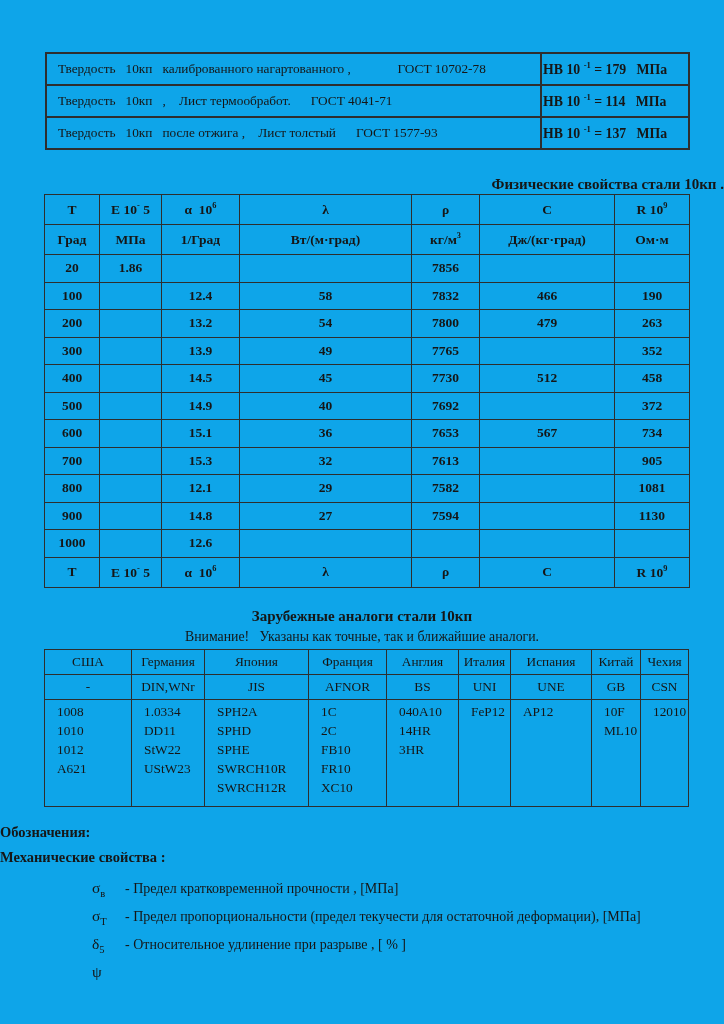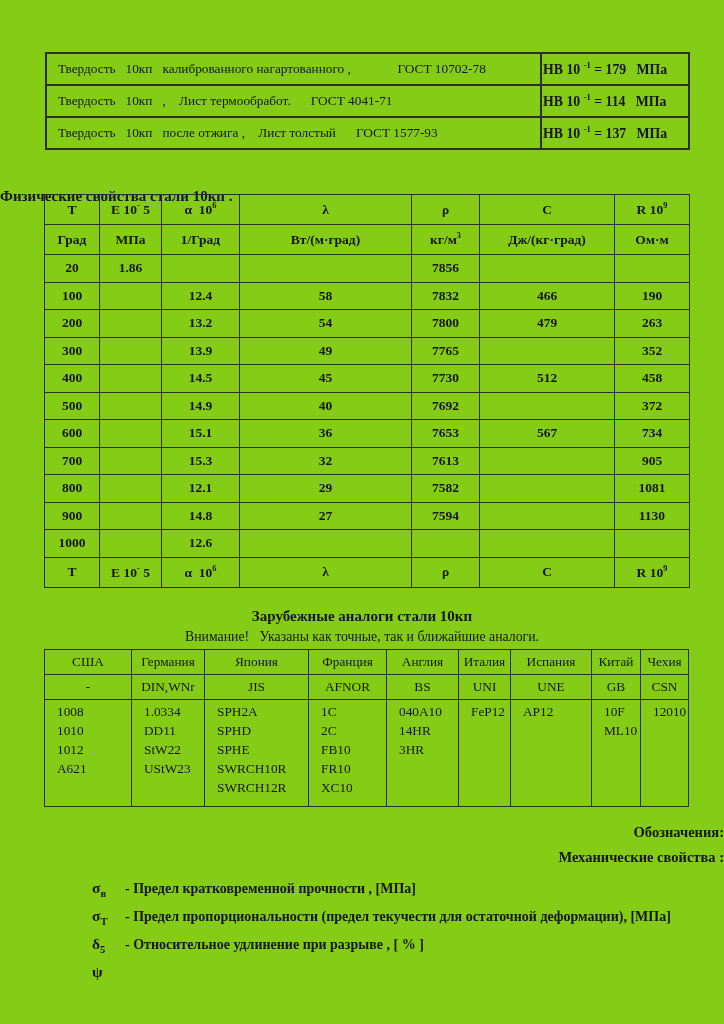--- a/index.html
+++ b/index.html
@@ -1,52 +1,52 @@
 <!DOCTYPE html>
 <html><head>
 <meta charset="utf-8">
 <style>
   html,body{margin:0;padding:0;background:#e8e8e8;}
-  .page{position:relative;width:724px;height:1024px;background:#84cc16;overflow:hidden;
+  .page{position:relative;width:724px;height:1024px;background:#0ea5e9;overflow:hidden;
         font-family:"Liberation Serif","DejaVu Serif",serif;color:#161616;}
   table{border-collapse:collapse;table-layout:fixed;}
   sup{font-size:0.62em;vertical-align:super;font-weight:inherit;}
   sub{font-size:0.68em;vertical-align:sub;}
 
   
   .hardness{position:absolute;top:52px;left:45px;width:643px;}
   .hardness td{border:2px solid #2e2e2e;height:28px;overflow:hidden;}
   .hardness td.desc{font-size:13.3px;white-space:pre;padding-left:11px;}
   .hardness td.hb{font-weight:bold;font-size:13.8px;white-space:pre;}
 
   
-  .phys-title{position:absolute;top:176px;left:0;width:100%;text-align:left;
-              font-weight:bold;font-size:15px;white-space:pre;margin-top:12px;}
+  .phys-title{position:absolute;top:176px;left:0;width:100%;text-align:right;
+              font-weight:bold;font-size:15px;white-space:pre;}
   .physical{position:absolute;top:194px;left:44px;width:645px;font-size:13.5px;font-weight:bold;}
   .physical td{border:1.8px solid #2e2e2e;text-align:center;white-space:pre;overflow:hidden;}
   .physical tr.r-hdr td{height:27px;}
   .physical tr.r-data td{height:24.5px;}
 
   
   .analogs-title{position:absolute;top:608px;left:0;width:100%;text-align:center;
                  font-weight:bold;font-size:15px;}
   .analogs-warning{position:absolute;top:629px;left:0;width:100%;text-align:center;
                    font-size:13.8px;white-space:pre;}
   .analogs{position:absolute;top:649px;left:44px;width:644px;font-size:13.3px;}
   .analogs td{border:1.8px solid #2e2e2e;text-align:center;overflow:hidden;}
   .analogs tr.r-country td,.analogs tr.r-std td{height:22px;}
   .analogs tr.r-grades td{height:100px;vertical-align:top;text-align:left;
                           padding:2px 0 4px 12px;line-height:19px;}
 
   
   .notation{position:absolute;top:824px;left:0;width:100%;}
-  .notation-heading,.notation-subheading{text-align:right;font-weight:bold;
+  .notation-heading,.notation-subheading{text-align:left;font-weight:bold;
       font-size:14.5px;margin:0 0 8px 0;}
   .not-items{margin-top:13px;}
-  .not-item{display:flex;align-items:center;margin:8px 0 7px 92px;font-weight:bold;}
+  .not-item{display:flex;align-items:center;margin:8px 0 7px 92px;}
   .not-sym{width:33px;flex:0 0 33px;font-size:15.5px;}
   .not-text{font-size:14px;line-height:17.5px;max-width:566px;}
 </style>
 </head>
 <body>
 
 <div class="page">
 
   <table class="hardness">
     <colgroup>

